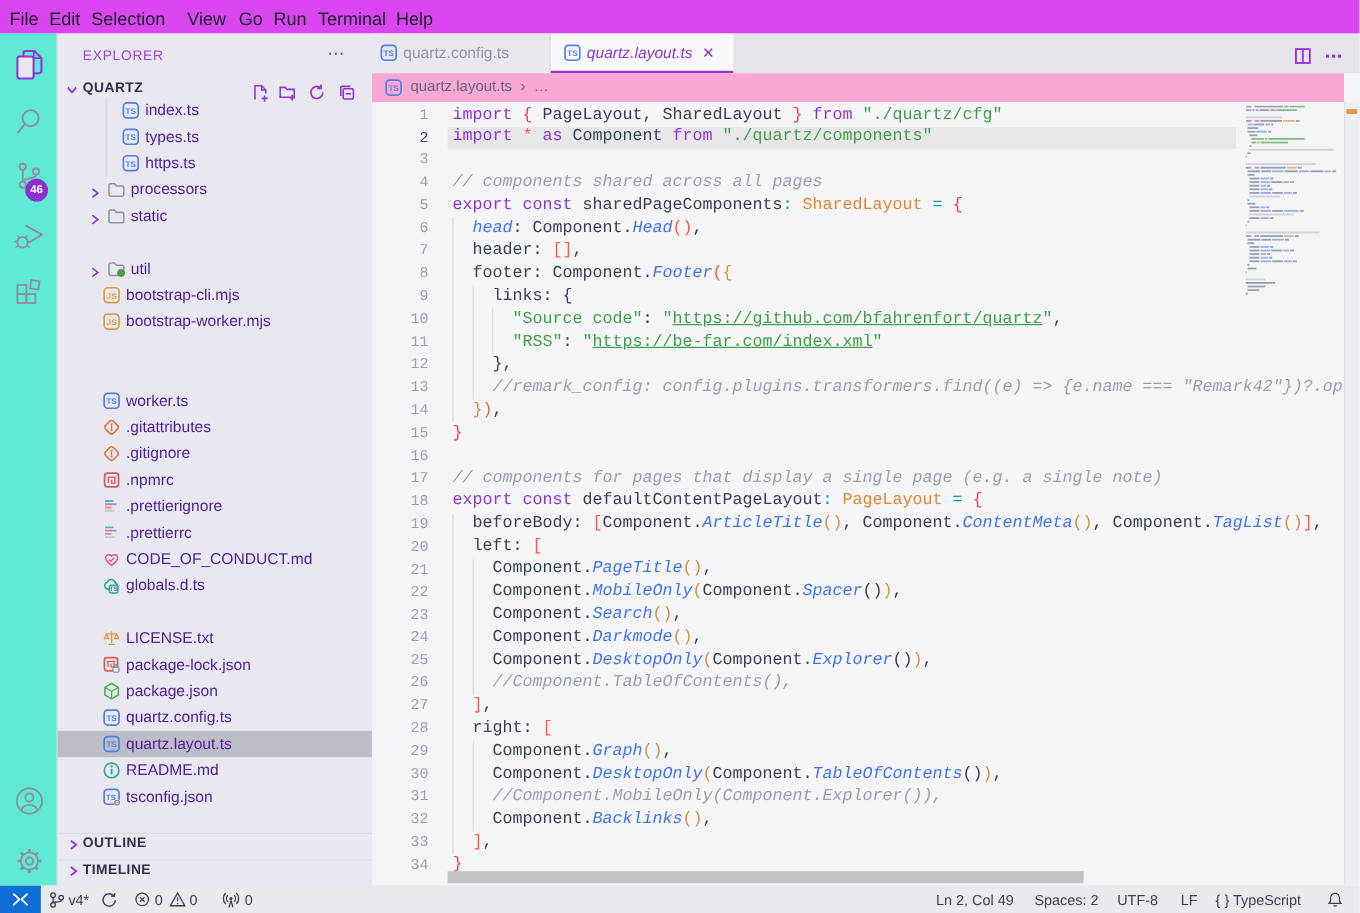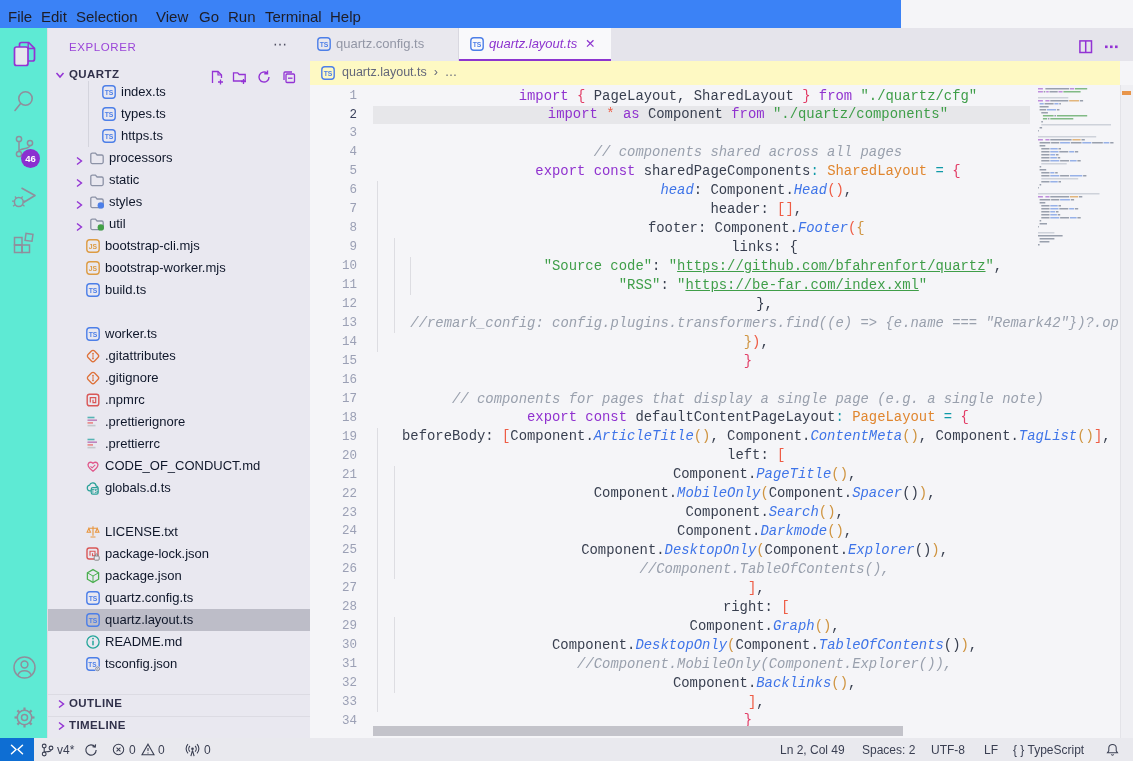--- a/index.html
+++ b/index.html
@@ -1,49 +1,49 @@
 <!DOCTYPE html>
 <html><head>
 <meta charset="utf-8">
 <style>
 html,body{margin:0;padding:0;}
 body{width:1133px;height:761px;overflow:hidden;font-family:"Liberation Sans",sans-serif;position:relative;background:#f5f5f8;}
 
-#menubar{position:absolute;left:0;top:0;width:901px;height:28px;background:#3b82f6;}
+#menubar{position:absolute;left:0;top:0;width:1133px;height:28px;background:#d946ef;}
 #menubar span{position:absolute;top:8px;font-size:15px;color:#1d1d27;}
 
 #actbar{position:absolute;left:0;top:28px;width:48px;height:710px;background:#5eead4;border-right:1px solid #dedde5;box-sizing:border-box;}
 
 #sidebar{position:absolute;left:48px;top:28px;width:262px;height:710px;background:#e9e8f0;}
 #sidebar .hdr{position:absolute;left:21px;top:13px;font-size:11.5px;letter-spacing:.6px;color:#9a45d8;}
 #sidebar .dots{position:absolute;left:225px;top:36px;font-size:14px;color:#4f4f62;letter-spacing:1px;}
 .sect{position:absolute;font-size:11.5px;font-weight:bold;color:#30304a;letter-spacing:.4px;}
-.row{position:absolute;left:0;width:262px;height:22px;font-size:13px;color:#0f172a;}
+.row{position:absolute;left:0;width:262px;height:22px;font-size:13px;color:#4c1d95;}
 .row .lbl{position:absolute;top:3px;}
 .row svg{position:absolute;top:3px;}
 .chev{position:absolute;width:10px;height:10px;}
 
 #tabs{position:absolute;left:310px;top:28px;width:823px;height:33px;background:#e5e4eb;}
 .tab{position:absolute;top:0;height:33px;box-sizing:border-box;}
 #tab1{left:0;width:149px;background:#e9e8ee;border-right:1px solid #d9d8e0;}
 #tab1 .tl{position:absolute;left:26px;top:8px;font-size:13px;color:#9296a5;}
 #tab2{left:149px;width:152px;background:#f9f9fb;border-bottom:2.5px solid #8d35cf;}
 #tab2 .tl{position:absolute;left:30px;top:8px;font-size:13px;font-style:italic;color:#8d35cf;}
 #tab2 .x{position:absolute;left:126px;top:8px;font-size:12.5px;color:#8d35cf;}
 #tabacts{position:absolute;left:769px;top:12px;}
 
-#crumbs{position:absolute;left:310px;top:61px;width:810px;height:24px;background:#fef9c3;}
+#crumbs{position:absolute;left:310px;top:61px;width:810px;height:24px;background:#f9a8d4;}
 #crumbs .bc{position:absolute;left:32px;top:4px;font-size:12.5px;color:#63677a;font-style:normal;}
 
 #editor{position:absolute;left:310px;top:85px;width:823px;height:653px;background:#f5f5f8;overflow:hidden;}
 #gutter{position:absolute;left:0;top:1.55px;width:47px;text-align:right;font-family:"Liberation Mono",monospace;font-size:12.5px;line-height:18.95px;color:#9ba0b5;}
 #gutter .a{color:#3a415c;}
 #codebg{position:absolute;left:63px;top:20.5px;width:657px;height:18.95px;background:#e7e7ea;}
 #code{position:absolute;left:67px;top:1.55px;font-family:"Liberation Mono",monospace;font-size:13.9px;line-height:18.95px;white-space:pre;}
-#code div{height:18.95px;text-align:center;}
+#code div{height:18.95px;}
 .k{color:#9032cf}
 .t{color:#e0862f;}
 .f{color:#3e74e8;font-style:italic}
 .s{color:#3f9e49}
 .u{color:#3f9e49;text-decoration:underline}
 .c{color:#99a0ad;font-style:italic}
 .d{color:#383f4f}
 .b1{color:#e23c66}
 .b2{color:#ee5c45}
 .b3{color:#cf9440}
@@ -183,31 +183,20 @@
     </div>
 <div class="row" style="top:141px">
       <svg class="chev" style="left:26px;top:9px" width="10" height="10" viewBox="0 0 10 10">
         <path d="M3 1.5 L7.5 5 L3 8.5" fill="none" stroke="#9333d4" stroke-width="1.4"></path>
       </svg>
       <svg style="left:41px" width="16" height="16" viewBox="0 0 16 16">
         <path d="M1.8 4.6 a1.5 1.5 0 0 1 1.5-1.5 h3.1 l1.7 1.9 h4.6 a1.5 1.5 0 0 1 1.5 1.5 v5.6 a1.5 1.5 0 0 1-1.5 1.5 H3.3 a1.5 1.5 0 0 1-1.5-1.5 Z" fill="none" stroke="#8c92a6" stroke-width="1.3"></path>
       </svg>
       <span class="lbl" style="left:61px">static</span>
     </div>
-<div class="row" style="top:163px">
-      <svg class="chev" style="left:26px;top:9px" width="10" height="10" viewBox="0 0 10 10">
-        <path d="M3 1.5 L7.5 5 L3 8.5" fill="none" stroke="#9333d4" stroke-width="1.4"></path>
-      </svg>
-      <svg style="left:41px" width="16" height="16" viewBox="0 0 16 16">
-        <path d="M1.8 4.6 a1.5 1.5 0 0 1 1.5-1.5 h3.1 l1.7 1.9 h4.6 a1.5 1.5 0 0 1 1.5 1.5 v5.6 a1.5 1.5 0 0 1-1.5 1.5 H3.3 a1.5 1.5 0 0 1-1.5-1.5 Z" fill="none" stroke="#8c92a6" stroke-width="1.3"></path>
-        <circle cx="11.8" cy="11.4" r="3.2" fill="#4d7fe8"></circle>
-        <path d="M10.6 11.9 a1.15 1.15 0 0 1 0-1.7 l.5-.5 a1.15 1.15 0 0 1 1.7 1.7 M13 10.9 a1.15 1.15 0 0 1 0 1.7 l-.5.5 a1.15 1.15 0 0 1-1.7-1.7" fill="none" stroke="#fff" stroke-width="0"></path>
-      </svg>
-      <span class="lbl" style="left:61px">styles</span>
-    </div>
 <div class="row" style="top:185px">
       <svg class="chev" style="left:26px;top:9px" width="10" height="10" viewBox="0 0 10 10">
         <path d="M3 1.5 L7.5 5 L3 8.5" fill="none" stroke="#9333d4" stroke-width="1.4"></path>
       </svg>
       <svg style="left:41px" width="16" height="16" viewBox="0 0 16 16">
         <path d="M1.8 4.6 a1.5 1.5 0 0 1 1.5-1.5 h3.1 l1.7 1.9 h4.6 a1.5 1.5 0 0 1 1.5 1.5 v5.6 a1.5 1.5 0 0 1-1.5 1.5 H3.3 a1.5 1.5 0 0 1-1.5-1.5 Z" fill="none" stroke="#8c92a6" stroke-width="1.3"></path>
         <circle cx="11.8" cy="11.4" r="3.2" fill="#43a047"></circle>
       </svg>
       <span class="lbl" style="left:61px">util</span>
     </div>
@@ -217,27 +206,20 @@
         <text x="8" y="10.8" font-size="6.8" font-weight="bold" fill="#dd9b43" text-anchor="middle" font-family="Liberation Sans">JS</text>
       </svg>
       <span class="lbl" style="left:57px">bootstrap-cli.mjs</span>
     </div>
 <div class="row" style="top:229px">
       <svg style="left:37px" width="16" height="16" viewBox="0 0 16 16">
         <rect x="1.8" y="1.8" width="12.4" height="12.4" rx="3" fill="none" stroke="#dd9b43" stroke-width="1.4"></rect>
         <text x="8" y="10.8" font-size="6.8" font-weight="bold" fill="#dd9b43" text-anchor="middle" font-family="Liberation Sans">JS</text>
       </svg>
       <span class="lbl" style="left:57px">bootstrap-worker.mjs</span>
-    </div>
-<div class="row" style="top:251px">
-      <svg style="left:37px" width="16" height="16" viewBox="0 0 16 16">
-        <rect x="1.8" y="1.8" width="12.4" height="12.4" rx="3" fill="none" stroke="#4d7fe8" stroke-width="1.4"></rect>
-        <text x="8" y="10.8" font-size="6.8" font-weight="bold" fill="#4d7fe8" text-anchor="middle" font-family="Liberation Sans">TS</text>
-      </svg>
-      <span class="lbl" style="left:57px">build.ts</span>
     </div>
 <div class="row" style="top:295px">
       <svg style="left:37px" width="16" height="16" viewBox="0 0 16 16">
         <rect x="1.8" y="1.8" width="12.4" height="12.4" rx="3" fill="none" stroke="#4d7fe8" stroke-width="1.4"></rect>
         <text x="8" y="10.8" font-size="6.8" font-weight="bold" fill="#4d7fe8" text-anchor="middle" font-family="Liberation Sans">TS</text>
       </svg>
       <span class="lbl" style="left:57px">worker.ts</span>
     </div>
 <div class="row" style="top:317px">
       <svg style="left:37px" width="16" height="16" viewBox="0 0 16 16">

